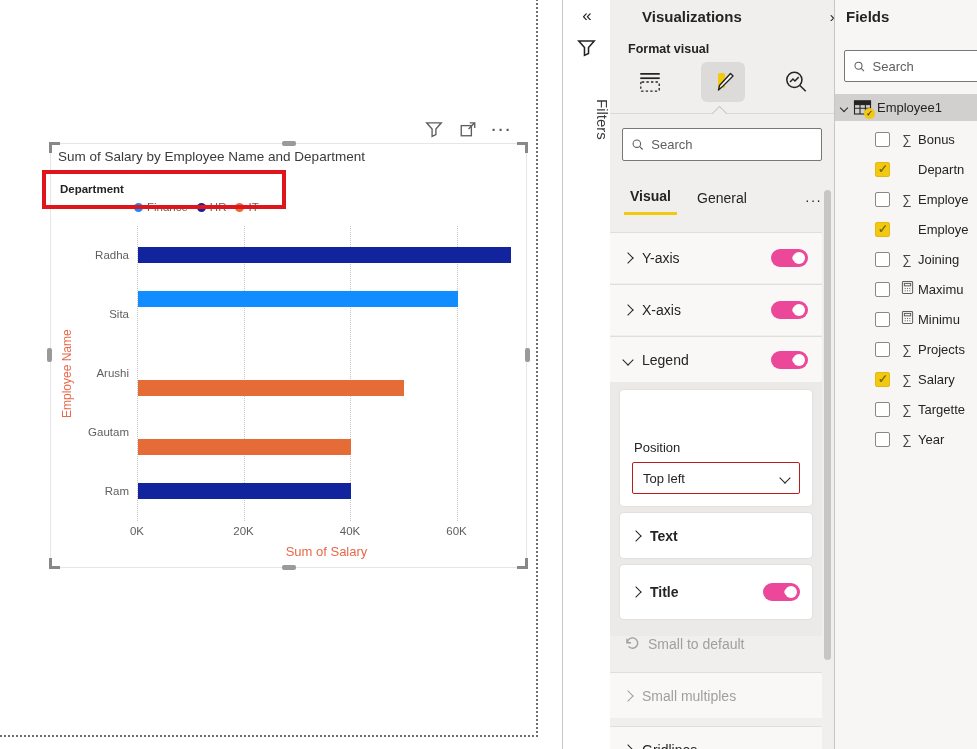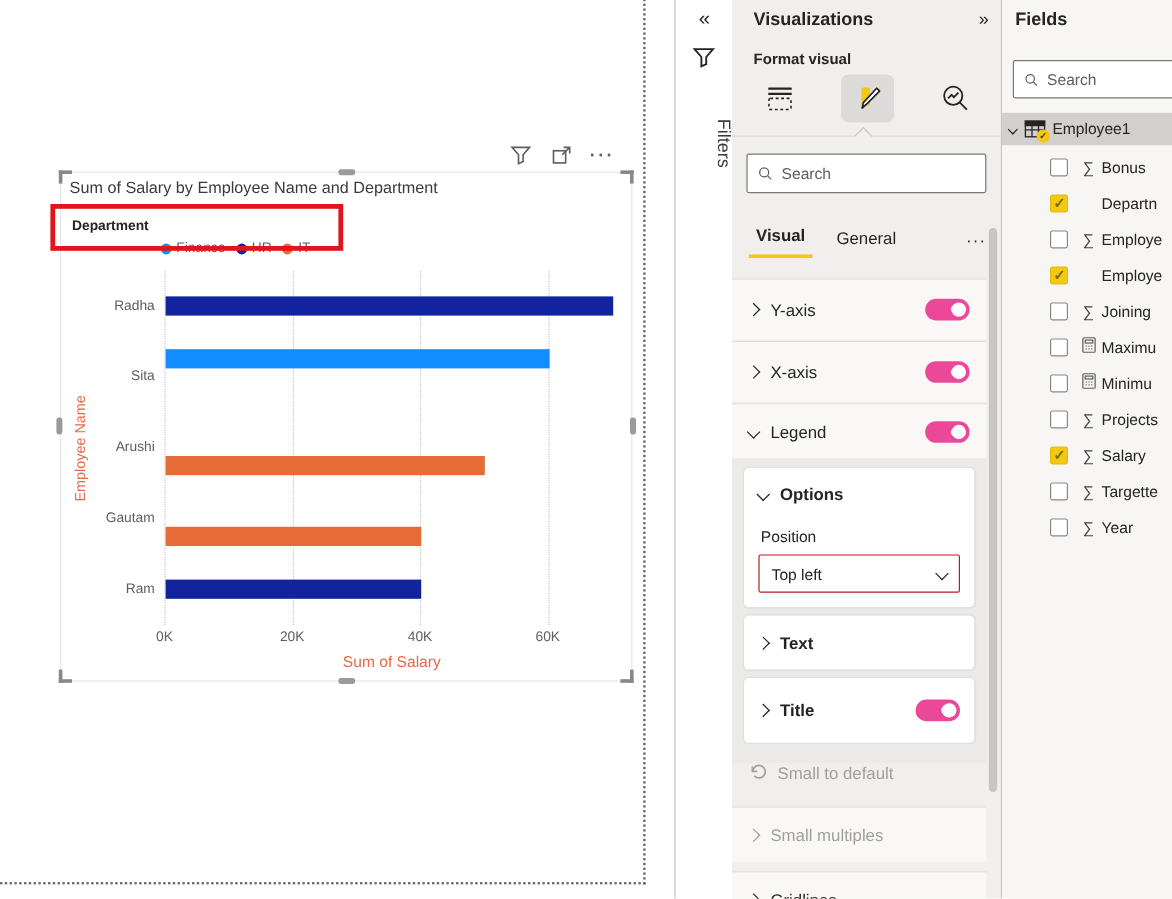--- a/index.html
+++ b/index.html
@@ -58,21 +58,21 @@
     background:#fff; border-left:1px solid #c8c6c4; }
   .filters-bar .dbl { position:absolute; left:0; top:6px; width:48px; text-align:center;
     font-size:17px; color:#252423; cursor:pointer; }
   .filters-bar .fun { position:absolute; left:14px; top:38px; cursor:pointer; }
   .filters-label { position:absolute; left:0; top:64px; width:48px; text-align:center;
     writing-mode:vertical-rl; font-size:15px; color:#3b3a39; height:110px; }
 
   
   .viz-pane { position:absolute; left:610px; top:0; width:224px; height:749px; background:#F1EFED; }
   .pane-title { font-weight:bold; font-size:15px; color:#252423; }
-  .viz-head { position:absolute; left:18px; top:8px; width:196px; display:flex; justify-content:space-between; }
+  .viz-head { position:absolute; left:32px; top:8px; width:196px; display:flex; justify-content:space-between; }
   .viz-head .dbl { font-size:15px; color:#252423; cursor:pointer; }
   .fmt-sub { position:absolute; left:18px; top:42px; font-size:12.5px; font-weight:bold; color:#252423; }
   .icon-row { position:absolute; left:18px; top:60px; width:190px; height:44px;
     display:flex; justify-content:space-between; align-items:center; }
   .big-ic { width:44px; height:40px; display:flex; align-items:center; justify-content:center;
     border-radius:6px; cursor:pointer; }
   .big-ic.sel { background:#DDDBD9; }
   .caret { position:absolute; left:104px; top:108px; width:11px; height:11px; background:#F1EFED;
     border-left:1px solid #c8c6c4; border-top:1px solid #c8c6c4; transform:rotate(45deg); }
   .sep-line { position:absolute; left:0; top:113px; width:224px; border-top:1px solid #dbd9d7; }
@@ -310,24 +310,20 @@
       <i class="chev d"></i>
       <span class="lbl">Legend</span>
       <span class="toggle">
           <span class="t-lab">On</span>
           <span class="knob"></span>
         </span>
     </div>
 
     <div class="subarea">
       <div class="card" style="top:8px; height:116px">
-        <div class="card-head" style="height:44px">
-          <i class="chev d"></i>
-          <span class="lbl">Options</span>
-        </div>
         <div class="pos-lbl">Position</div>
         <div class="dd">
           <span>Top left</span>
           <i class="chev d"></i>
         </div>
       </div>
       <div class="card" style="top:131px; height:45px">
         <div class="card-head" style="height:45px">
           <i class="chev r"></i>
           <span class="lbl">Text</span>

